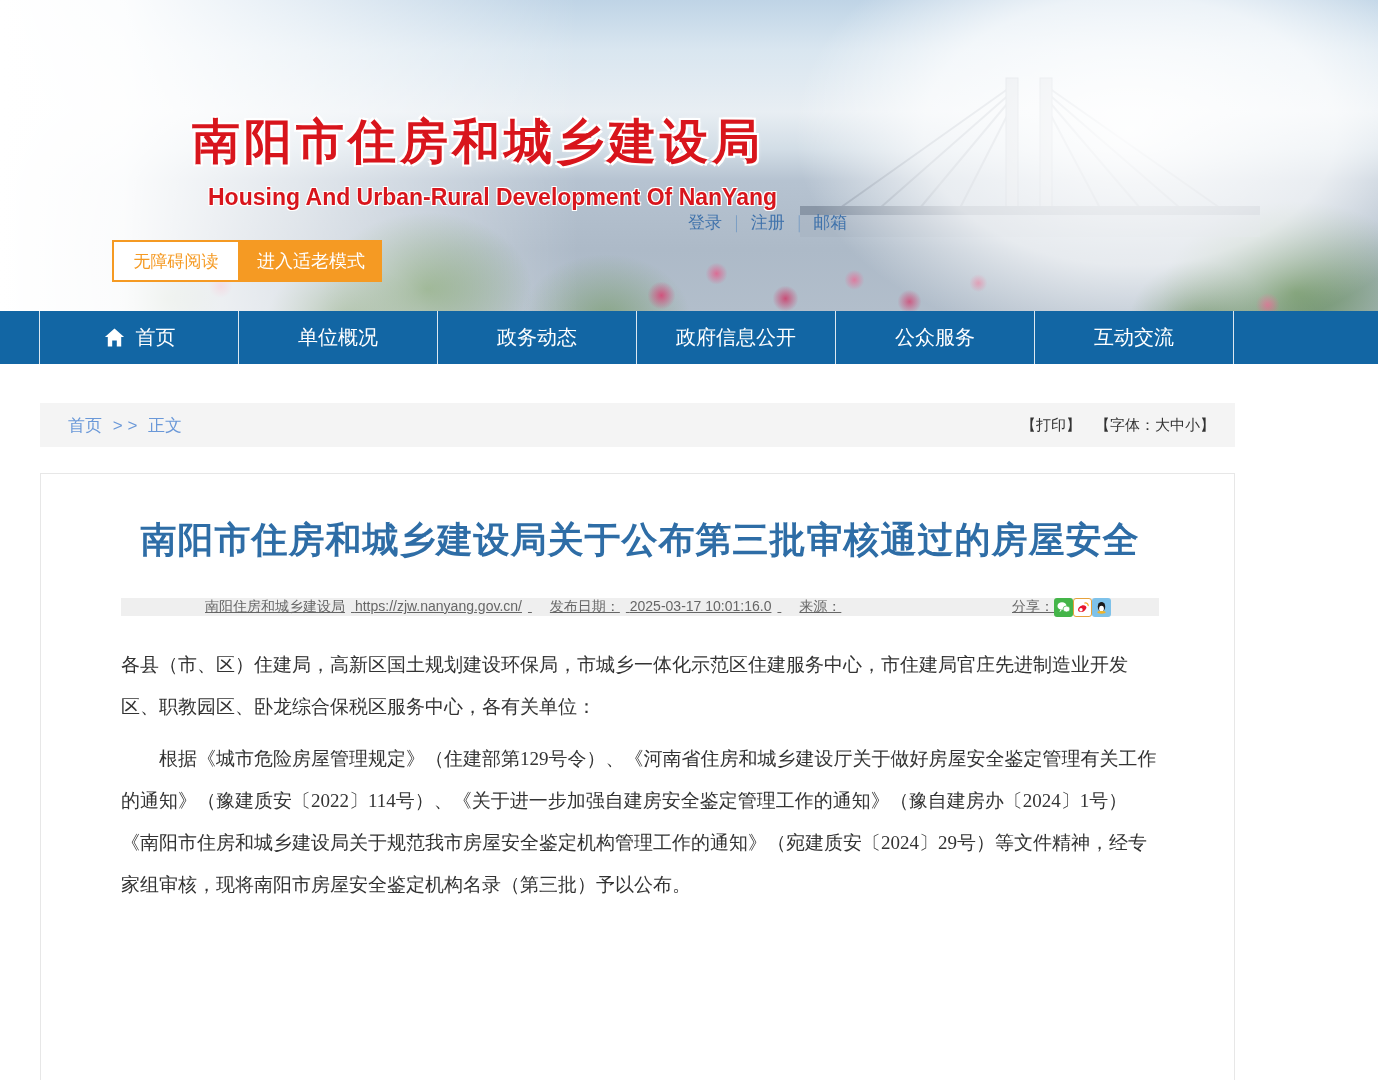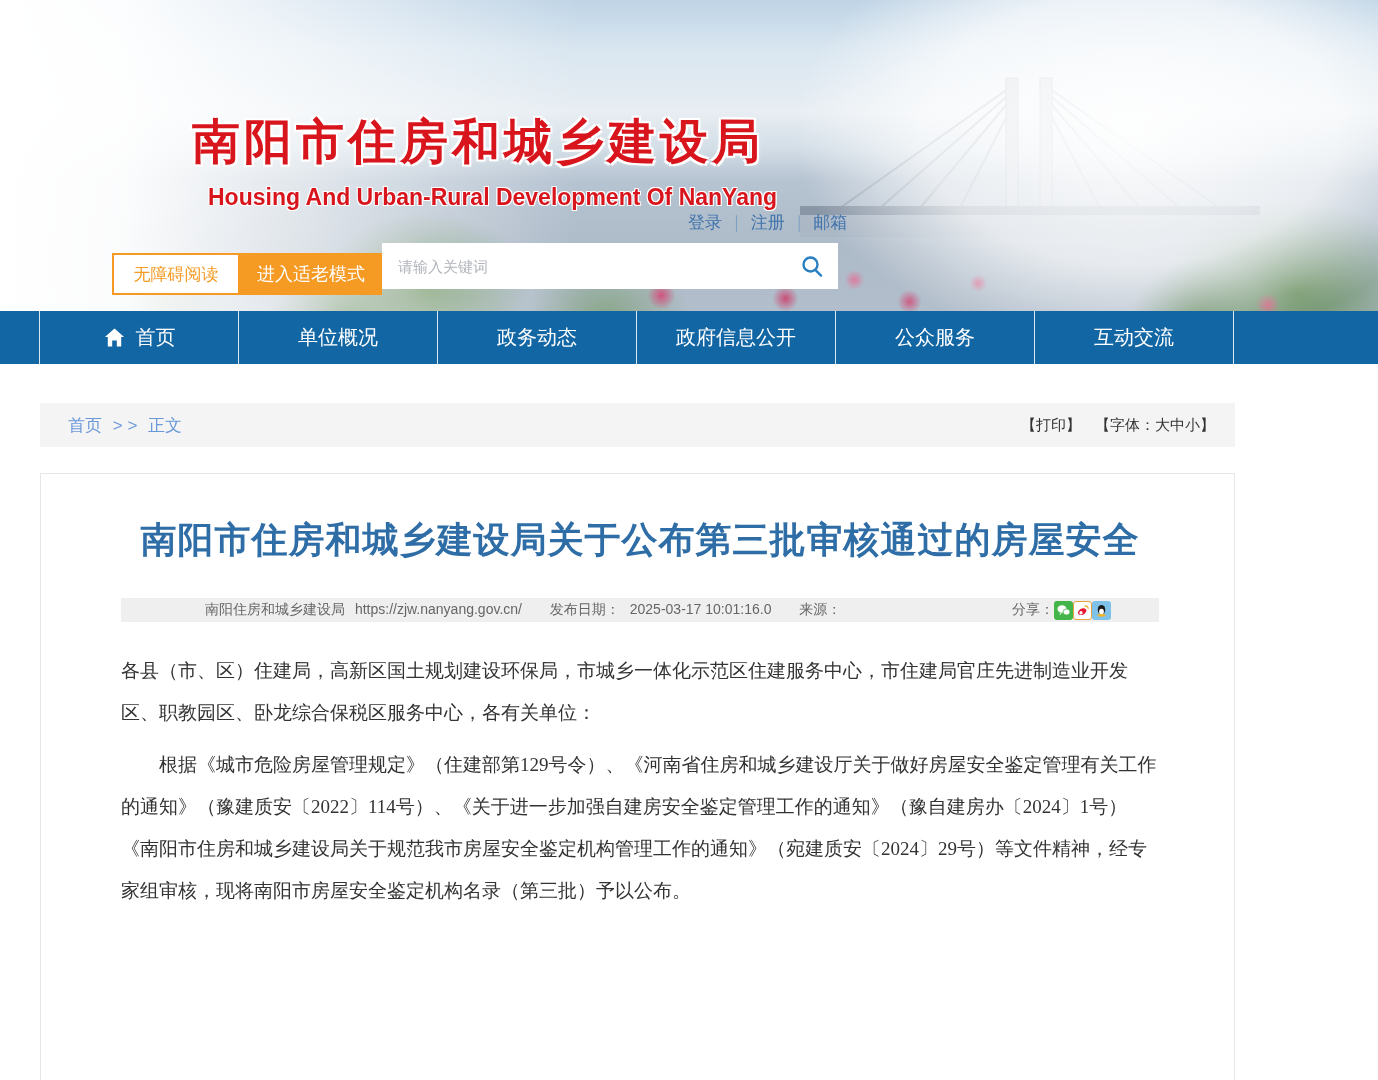--- a/index.html
+++ b/index.html
@@ -33,21 +33,21 @@
 
   .site-title { position:absolute; left:192px; top:110px; font-size:48px; font-weight:bold;
     letter-spacing:4px; color:#d8151c;
     text-shadow:-2px -2px 0 #fff,2px -2px 0 #fff,-2px 2px 0 #fff,2px 2px 0 #fff,0 0 5px #fff; }
   .site-subtitle { position:absolute; left:208px; top:184px; font-size:23px; font-weight:bold;
     color:#d8151c; text-shadow:-1px -1px 0 #fff,1px -1px 0 #fff,-1px 1px 0 #fff,1px 1px 0 #fff; }
   .account-links { position:absolute; left:688px; top:211px; font-size:17px; color:#3f72ab; }
   .account-links a { color:#3f72ab; text-decoration:none; cursor:pointer; }
   .account-links .sep { color:#7d9fc4; margin:0 6px; }
 
-  .toolbar { position:absolute; left:112px; top:253px; height:42px; display:flex; align-items:stretch; }
+  .toolbar { position:absolute; left:112px; top:240px; height:42px; display:flex; align-items:stretch; }
   .btn-access { width:128px; background:#fff; border:2px solid #f59a23; color:#f59a23;
     font-size:17px; display:flex; align-items:center; justify-content:center; cursor:pointer; }
   .btn-elder { width:142px; background:#f59a23; border:2px solid #f59a23; color:#fff;
     font-size:18px; display:flex; align-items:center; justify-content:center; cursor:pointer;text-align:right; }
   .search-box { position:absolute; left:382px; top:243px; width:456px; height:46px; background:#fff;
     display:flex; align-items:center; }
   .search-box input { flex:1; border:none; outline:none; font-size:15px; color:#333; padding:0 16px;
     font-family:"Liberation Sans","DejaVu Sans",sans-serif; }
   .search-box input::placeholder { color:#b0b4ba; }
   .search-btn { width:52px; height:100%; display:flex; align-items:center; justify-content:center; cursor:pointer; background:#fff; border:none; }
@@ -67,22 +67,22 @@
   .crumb-left .sep { margin:0 6px; }
   .crumb-right { font-size:15px; color:#333; display:flex; gap:14px; }
   .crumb-right span { cursor:pointer; }
   .fsize a { color:#333; text-decoration:none; cursor:pointer; }
 
   
   .card { margin:26px 0 0 40px; width:1195px; min-height:640px; background:#fff;
     border:1px solid #e7e7e7; padding:38px 75px 0 80px; }
   .article-title { text-align:center; color:#2e6da6; font-size:36px; letter-spacing:1px;
     line-height:56px; font-family:"Liberation Sans","DejaVu Sans",sans-serif; }
-  .meta-bar { margin-top:30px; height:24px; background:#efefef; display:flex; align-items:center;
-    justify-content:space-between; padding:0 48px 0 84px; font-size:14px; color:#666; }
+  .meta-bar { margin-top:30px; height:18px; background:#efefef; display:flex; align-items:center;
+    justify-content:space-between; padding:0 48px 0 84px; font-size:14px; color:#666;text-decoration:underline; }
   .meta-info span { margin-right:6px; }
   .meta-info .gap { margin-left:18px; }
   .meta-share { display:flex; align-items:center; }
   .share-icon { width:19px; height:19px; border-radius:3px; display:flex; align-items:center;
     justify-content:center; cursor:pointer; }
   .share-wechat { background:#44b549; }
   .share-weibo { background:#fff; border:1px solid #e6a23c; }
   .share-qq { background:#7ec2ea; }
 
   .body-text { margin-top:28px; font-size:19px; color:#333; line-height:42px;
@@ -121,29 +121,20 @@
   <div class="site-title">南阳市住房和城乡建设局</div>
   <div class="site-subtitle">Housing And Urban-Rural Development Of NanYang</div>
 
   <div class="account-links">
     <a>登录</a><span class="sep">｜</span><a>注册</a><span class="sep">｜</span><a>邮箱</a>
   </div>
 
   <div class="toolbar">
     <div class="btn-access">无障碍阅读</div>
     <div class="btn-elder">进入适老模式</div>
-  </div>
-  <div class="search-box">
-    <input type="text" placeholder="请输入关键词" style="">
-    <button class="search-btn">
-      <svg width="24" height="24" viewBox="0 0 24 24">
-        <circle cx="10.5" cy="10.5" r="7" fill="none" stroke="#2a7fc0" stroke-width="2.4"></circle>
-        <line x1="15.8" y1="16.4" x2="21" y2="21.6" stroke="#2a7fc0" stroke-width="2.4" stroke-linecap="round"></line>
-      </svg>
-    </button>
   </div>
 </div>
 
 <div class="nav">
   <div class="spacer-l"></div>
   <div class="nav-item">
     <svg width="23" height="23" viewBox="0 0 24 24">
       <path d="M12 2.5l10 9h-3v10h-4.6v-6.4H9.6v6.4H5v-10H2z" fill="#ffffff"></path>
     </svg>
     <span>首页</span>

